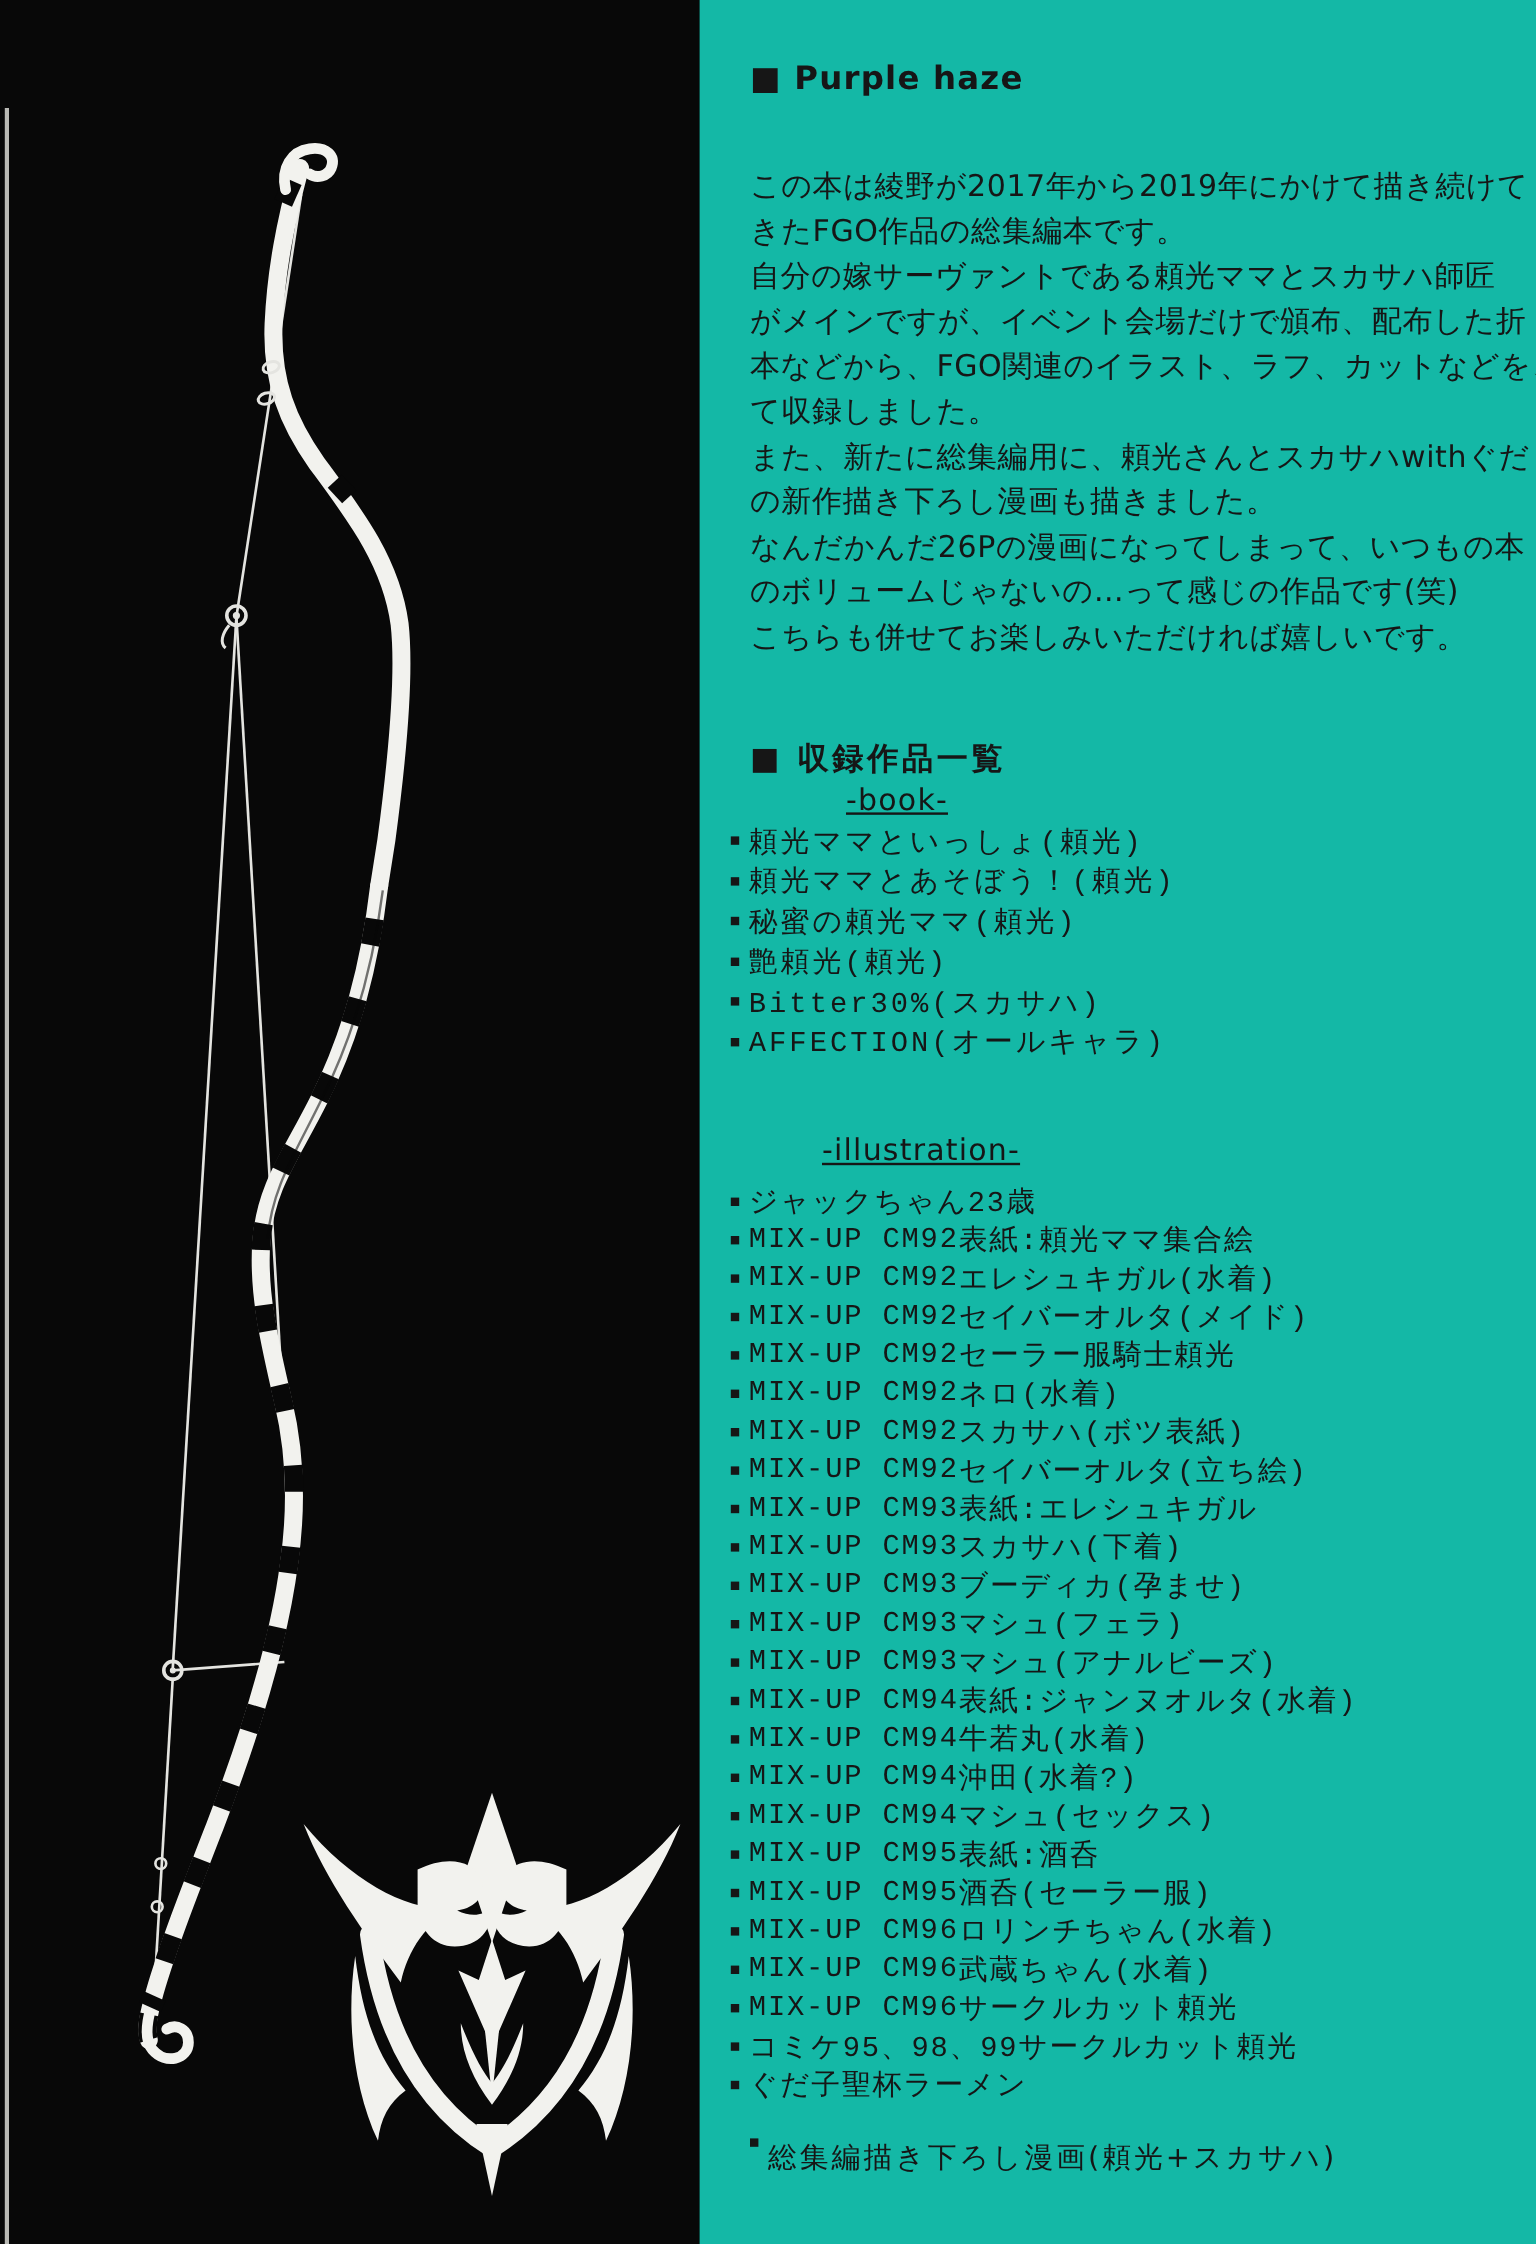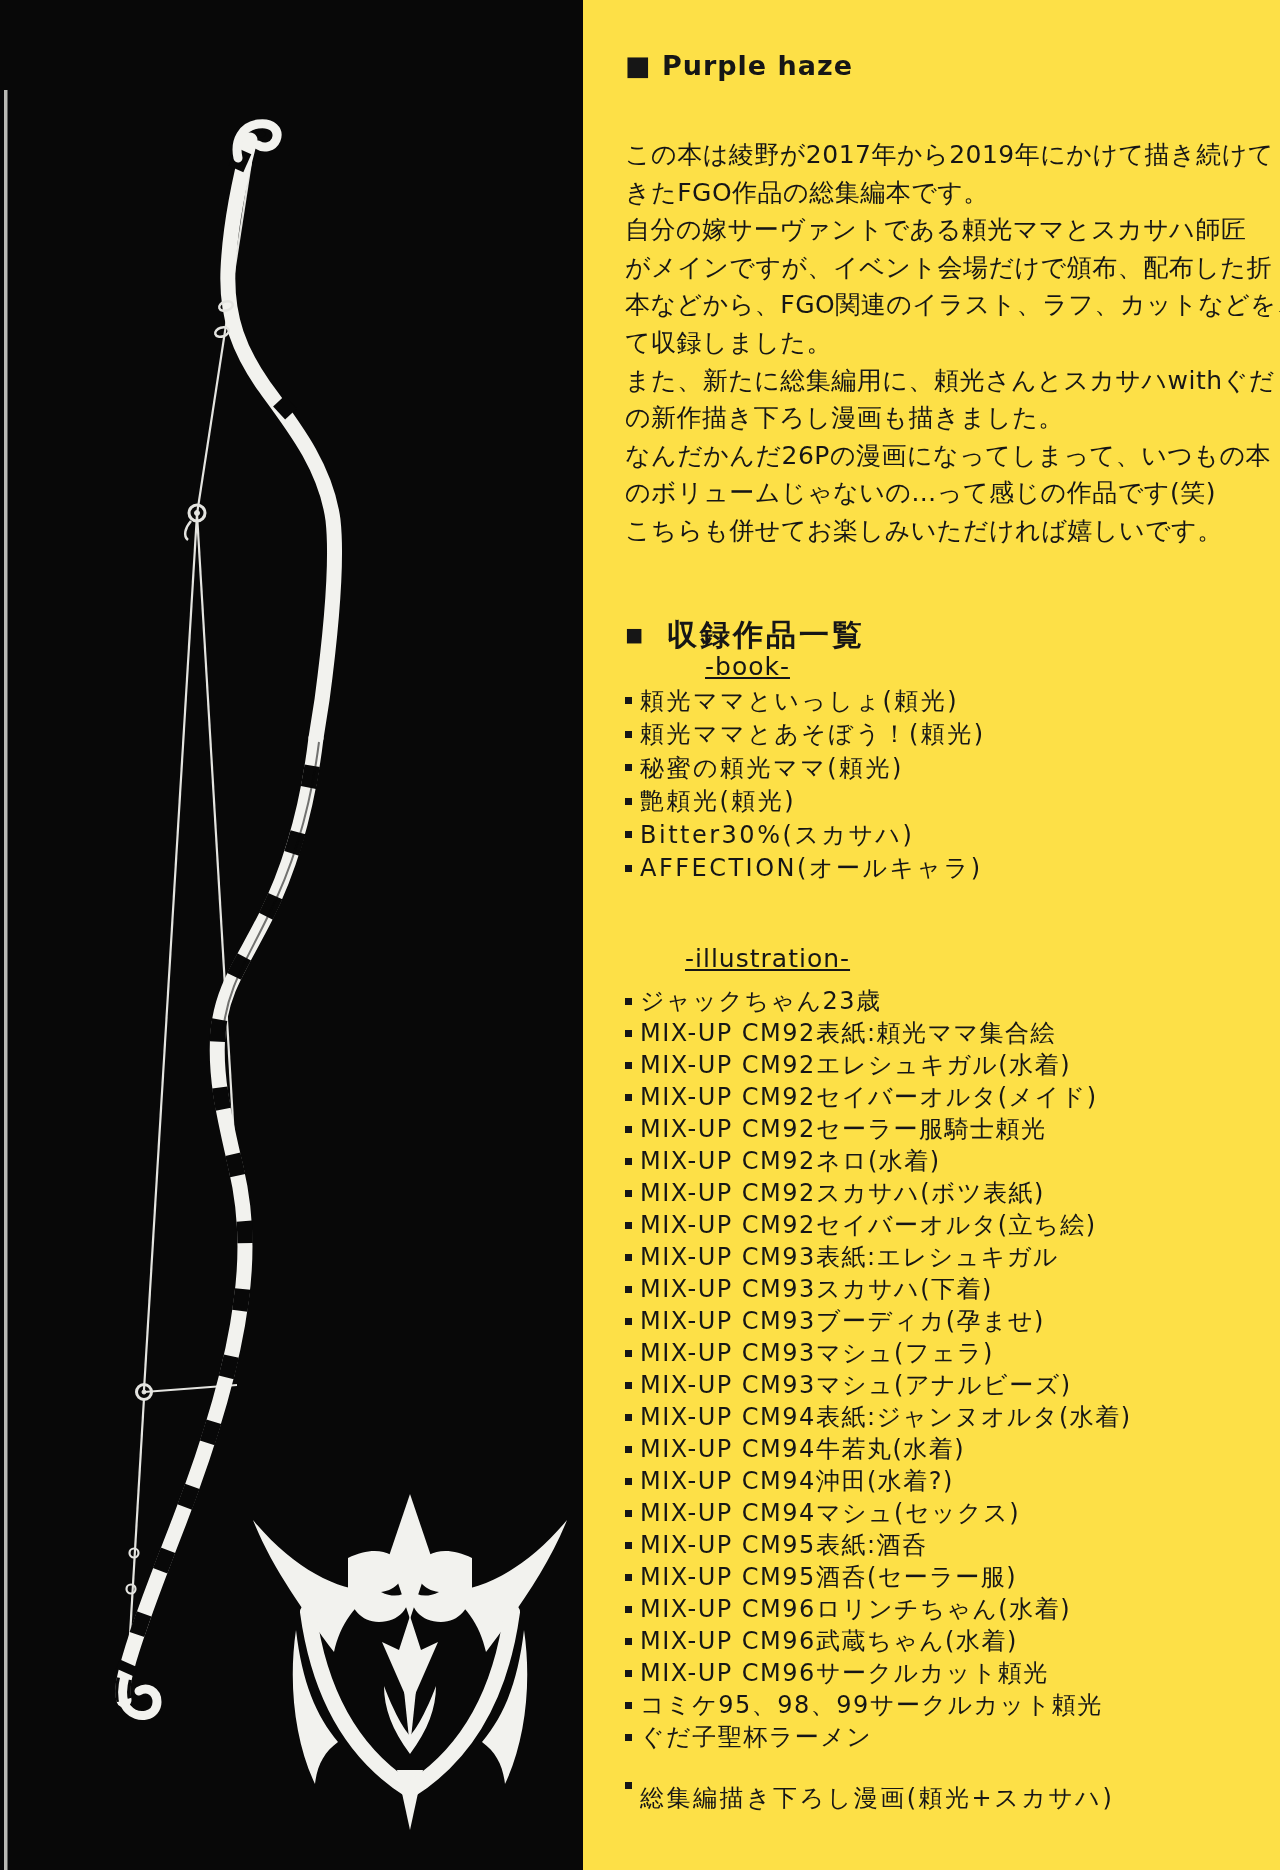--- a/index.html
+++ b/index.html
@@ -1,35 +1,35 @@
 <!DOCTYPE html>
 <html><head>
 <meta charset="utf-8">
 <style>
   html,body{margin:0;padding:0;background:#333;}
   .page{
     position:relative;width:1280px;height:1870px;margin:0 auto;
-    background:#fde047;overflow:hidden;
+    background:#14b8a6;overflow:hidden;
     font-family:"DejaVu Sans","Liberation Sans",sans-serif;color:#161616;
   }
   .left-panel{position:absolute;left:0;top:0;width:583px;height:1870px;background:#080808;}
   .left-panel svg{display:block;width:583px;height:1870px;}
   .right-panel{position:absolute;left:583px;top:0;width:697px;height:1870px;}
 
   .h1{position:absolute;left:42px;top:50px;font-size:27px;font-weight:bold;letter-spacing:1px;}
   .greeting{position:absolute;left:42px;top:90px;font-size:25px;letter-spacing:.5px;white-space:nowrap;}
   .para{position:absolute;left:42px;top:136px;font-size:25px;line-height:37.6px;letter-spacing:.5px;}
   .para .line{white-space:nowrap;}
 
-  .h2{position:absolute;left:42px;top:615px;font-size:30px;font-weight:bold;letter-spacing:3px;font-family:Liberation Mono, monospace;}
+  .h2{position:absolute;left:42px;top:615px;font-size:26px;font-weight:bold;letter-spacing:3px;}
   .sec-label{position:absolute;font-size:25px;letter-spacing:1px;text-decoration:underline;}
   .book-label{left:122px;top:652px;}
   .ill-label{left:102px;top:944px;}
 
-  .list{position:absolute;left:42px;font-size:24px;}
+  .list{position:absolute;left:26px;font-size:24px;font-family:Liberation Mono, monospace;}
   .book-list{top:684px;letter-spacing:2.5px;}
   .ill-list{top:985px;letter-spacing:1.5px;}
   .book-list .row{height:33.5px;}
   .ill-list .row{height:32px;text-align:right;}
   .row{display:flex;align-items:center;white-space:nowrap;}
   .bullet{width:7px;height:7px;background:#161616;margin-right:8px;flex:none;}
   .row.two .lbl{min-width:150px;}
   .bonus{position:absolute;left:42px;top:1782px;font-size:24px;letter-spacing:2.5px;display:flex;align-items:flex-start;white-space:nowrap;}
 </style>
 </head>

